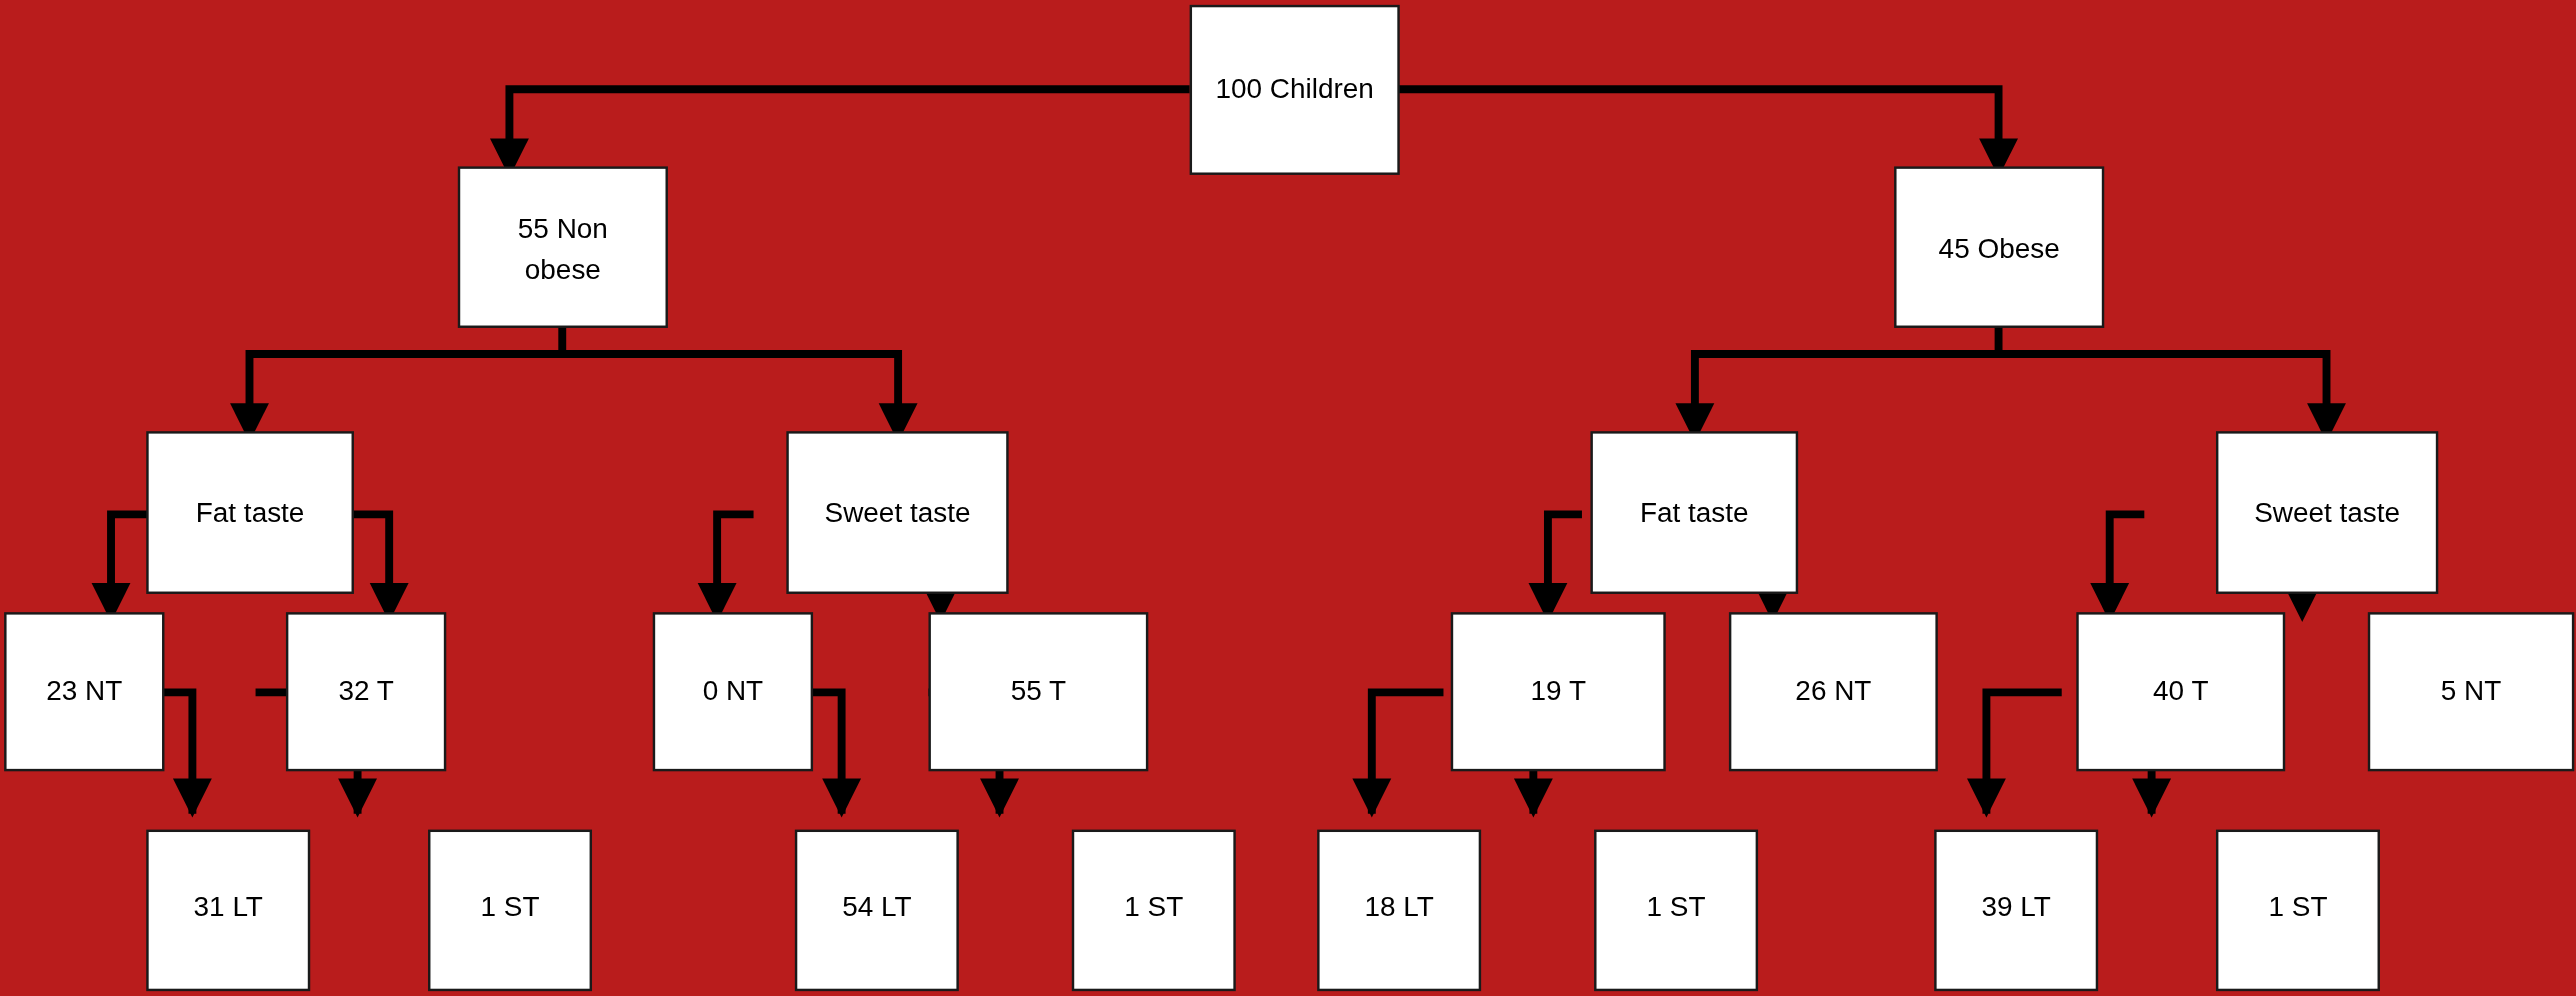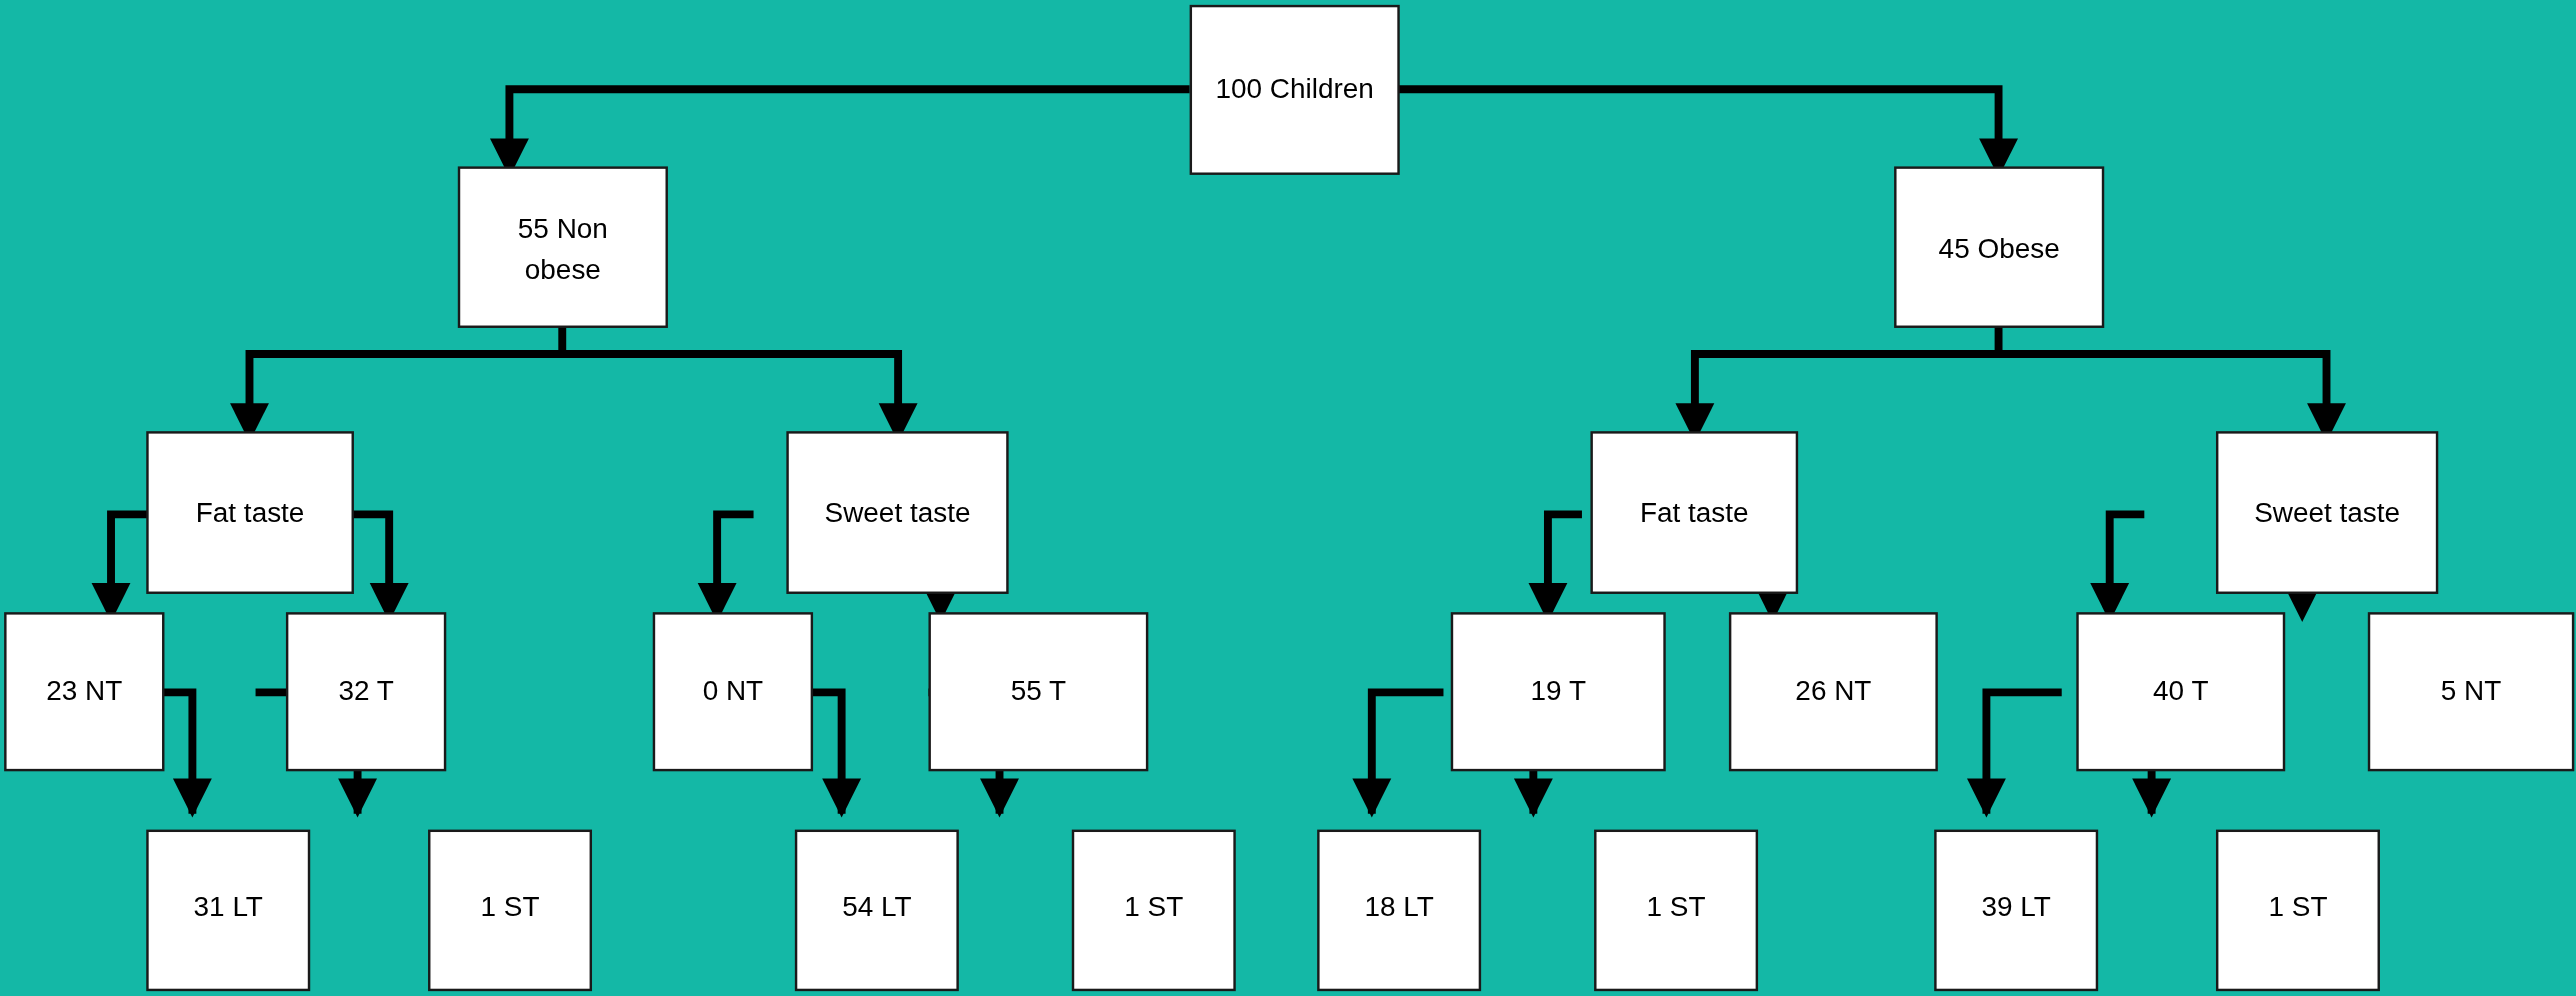--- a/index.html
+++ b/index.html
@@ -4,21 +4,21 @@
 <style>
   html, body {
     margin: 0;
     padding: 0;
     background: #ffffff;
   }
   #diagram-root {
     position: relative;
     width: 2576px;
     height: 996px;
-    background: #14b8a6;
+    background: #b91c1c;
     font-family: "Liberation Sans", sans-serif;
     overflow: hidden;
   }
   #flow-svg {
     position: absolute;
     top: 0;
     left: 0;
     width: 2576px;
     height: 996px;
     display: block;

